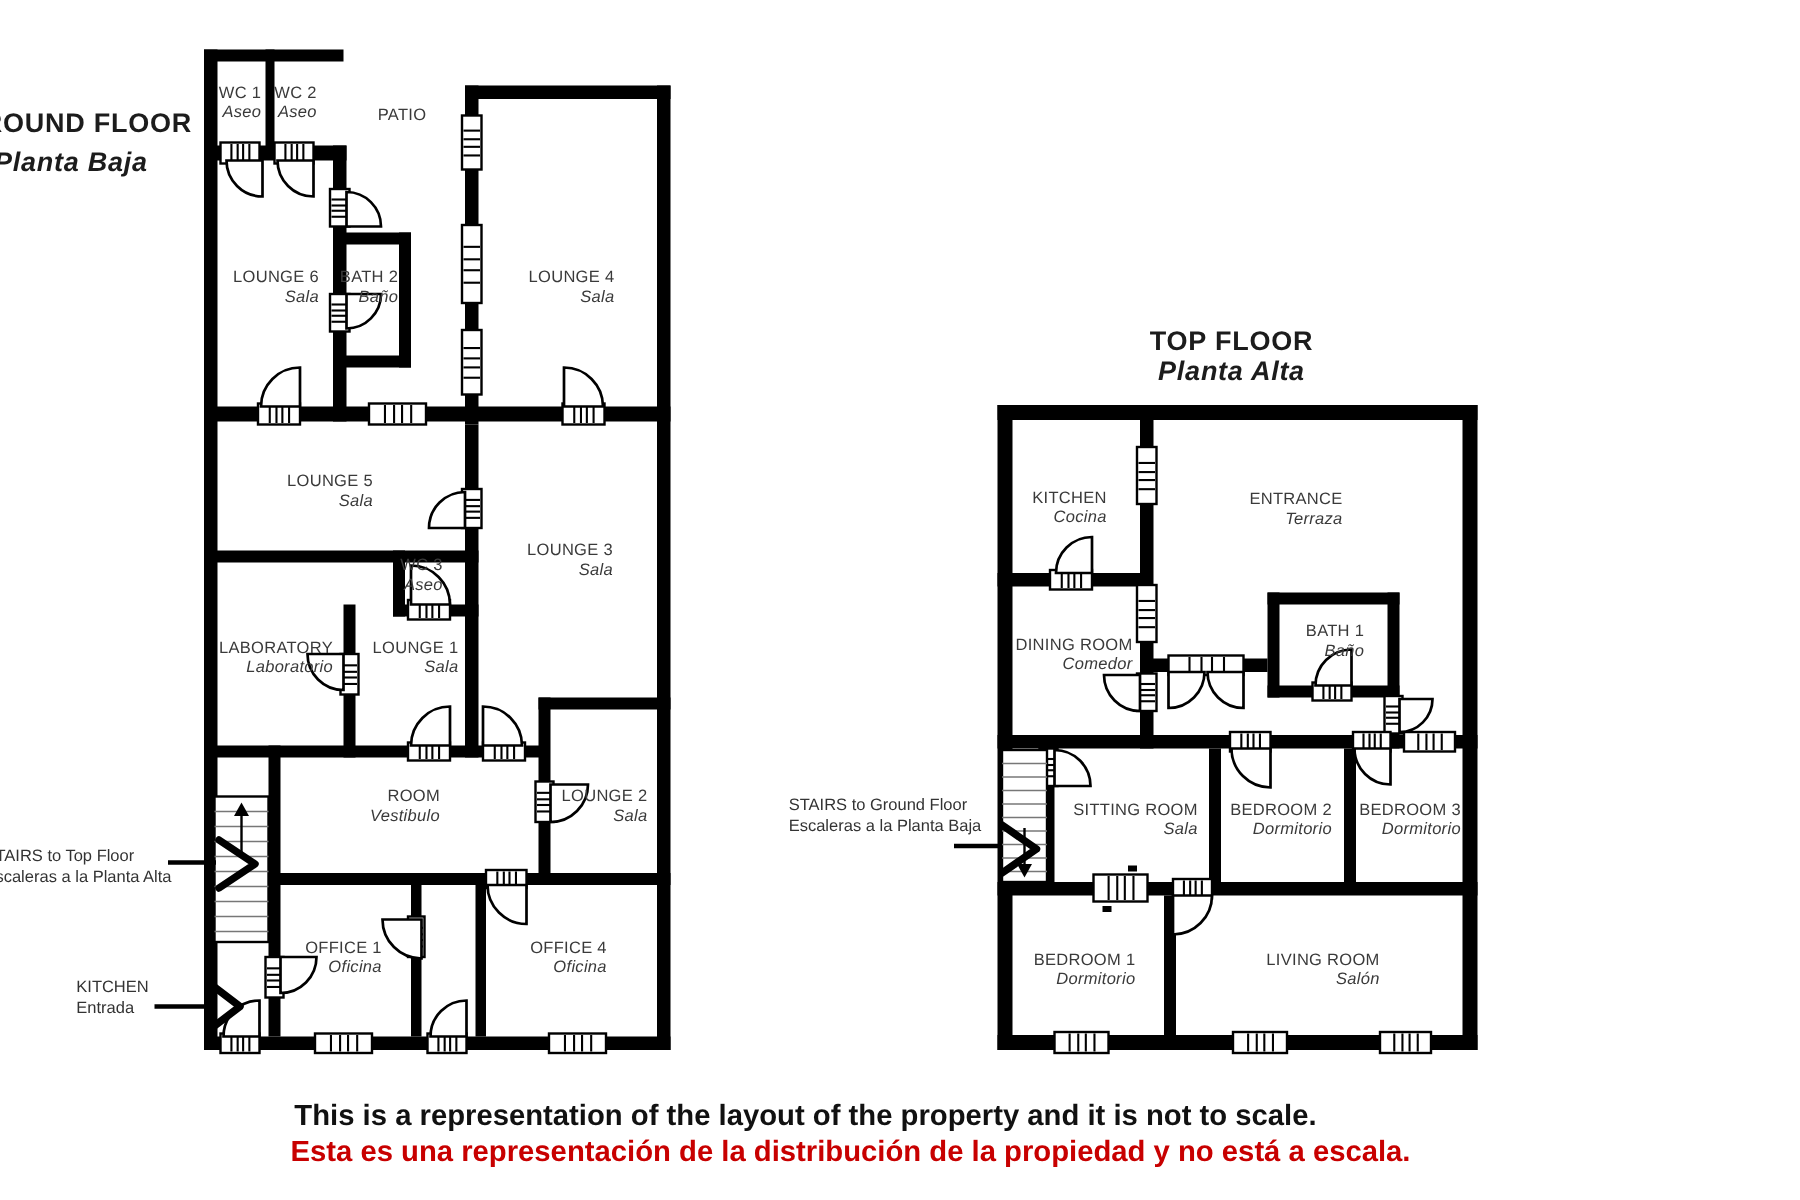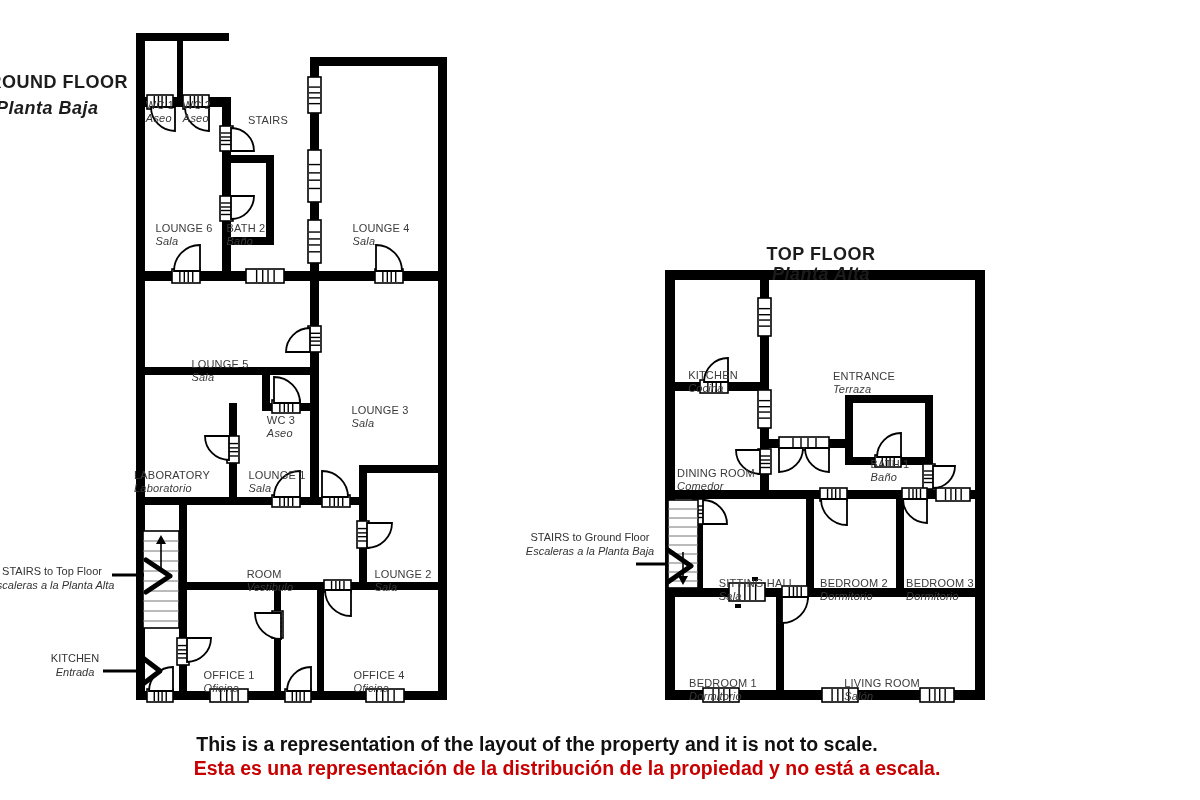--- a/index.html
+++ b/index.html
@@ -3,36 +3,35 @@
 <meta charset="utf-8">
 <style>
   html,body{margin:0;padding:0;}
   body{
     width:1200px;height:800px;position:relative;overflow:hidden;
     background:#ffffff;
     font-family:"Liberation Sans","DejaVu Sans",sans-serif;
   }
   #plan-svg{position:absolute;left:0;top:0;}
   .rl{
-    position:absolute;transform:translateX(-50%);text-align:left;
+    position:absolute;transform:translateX(-50%);text-align:right;
     font-size:11px;line-height:13px;color:#3a3a3a;letter-spacing:.2px;
     white-space:nowrap;
-    margin-top:43px;
   }
   .rl .sub{font-style:italic;}
   .ann{
-    position:absolute;transform:translateX(-50%);text-align:center;
+    position:absolute;transform:translateX(-50%);
     font-size:11px;line-height:14px;color:#333;white-space:nowrap;
   }
-  .ann .sub{font-style:italic;}
+  .ann .sub{}
   .floor-title{
     position:absolute;font-weight:bold;font-size:18px;line-height:22px;
     color:#1c1c1c;white-space:nowrap;letter-spacing:.5px;
   }
-  .floor-title.centered{transform:translateX(-50%);text-align:right;margin-top:27px;}
+  .floor-title.centered{transform:translateX(-50%);text-align:right;}
   .floor-subtitle{font-style:italic;}
   .disc{
     position:absolute;transform:translateX(-50%);font-weight:bold;
     font-size:19.5px;line-height:24px;white-space:nowrap;
   }
   .disc-en{color:#111111;}
   .disc-es{color:#c80000;}
 </style>
 </head>
 <body>
@@ -343,21 +342,21 @@
 
 <div class="rl" style="left:160px;top:56px">
   <div>WC 1</div>
   <div class="sub">Aseo</div>
 </div>
 <div class="rl" style="left:197px;top:56px">
   <div>WC 2</div>
   <div class="sub">Aseo</div>
 </div>
 <div class="rl" style="left:268px;top:71px">
-  <div>STAIRS</div>
+  <div>PATIO</div>
 </div>
 <div class="rl" style="left:184px;top:179px">
   <div>LOUNGE 6</div>
   <div class="sub">Sala</div>
 </div>
 <div class="rl" style="left:246px;top:179px">
   <div>BATH 2</div>
   <div class="sub">Baño</div>
 </div>
 <div class="rl" style="left:381px;top:179px">
@@ -369,21 +368,21 @@
   <div class="sub">Sala</div>
 </div>
 <div class="rl" style="left:281px;top:371px">
   <div>WC 3</div>
   <div class="sub">Aseo</div>
 </div>
 <div class="rl" style="left:380px;top:361px">
   <div>LOUNGE 3</div>
   <div class="sub">Sala</div>
 </div>
-<div class="rl" style="left:172px;top:426px">
+<div class="rl" style="left:184px;top:426px">
   <div>LABORATORY</div>
   <div class="sub">Laboratorio</div>
 </div>
 <div class="rl" style="left:277px;top:426px">
   <div>LOUNGE 1</div>
   <div class="sub">Sala</div>
 </div>
 <div class="rl" style="left:270px;top:525px">
   <div>ROOM</div>
   <div class="sub">Vestibulo</div>
@@ -423,21 +422,21 @@
 </div>
 <div class="rl" style="left:716px;top:424px">
   <div>DINING ROOM</div>
   <div class="sub">Comedor</div>
 </div>
 <div class="rl" style="left:890px;top:415px">
   <div>BATH 1</div>
   <div class="sub">Baño</div>
 </div>
 <div class="rl" style="left:757px;top:534px">
-  <div>SITTING HALL</div>
+  <div>SITTING ROOM</div>
   <div class="sub">Sala</div>
 </div>
 <div class="rl" style="left:854px;top:534px">
   <div>BEDROOM 2</div>
   <div class="sub">Dormitorio</div>
 </div>
 <div class="rl" style="left:940px;top:534px">
   <div>BEDROOM 3</div>
   <div class="sub">Dormitorio</div>
 </div>

